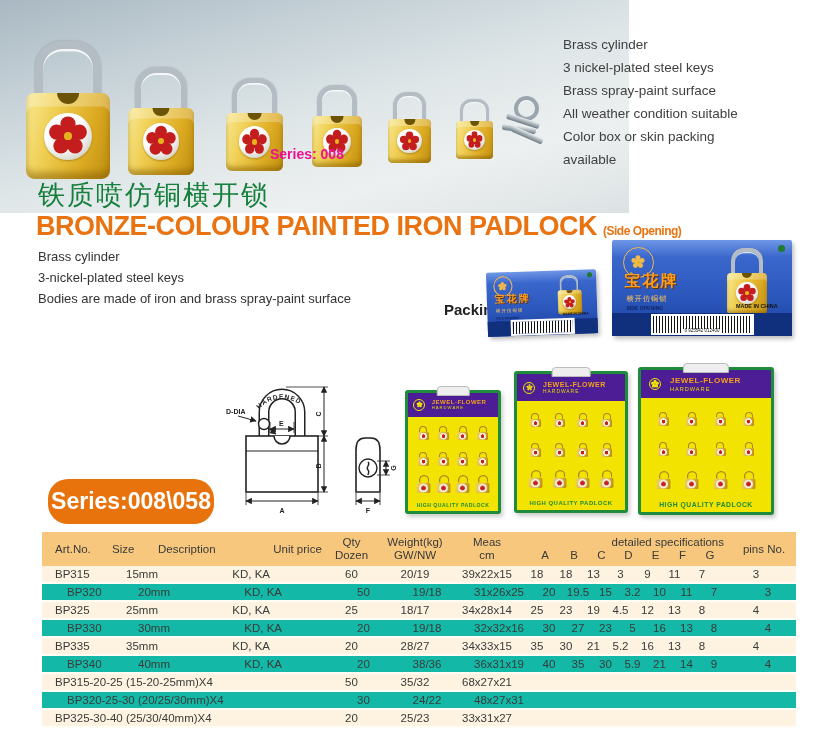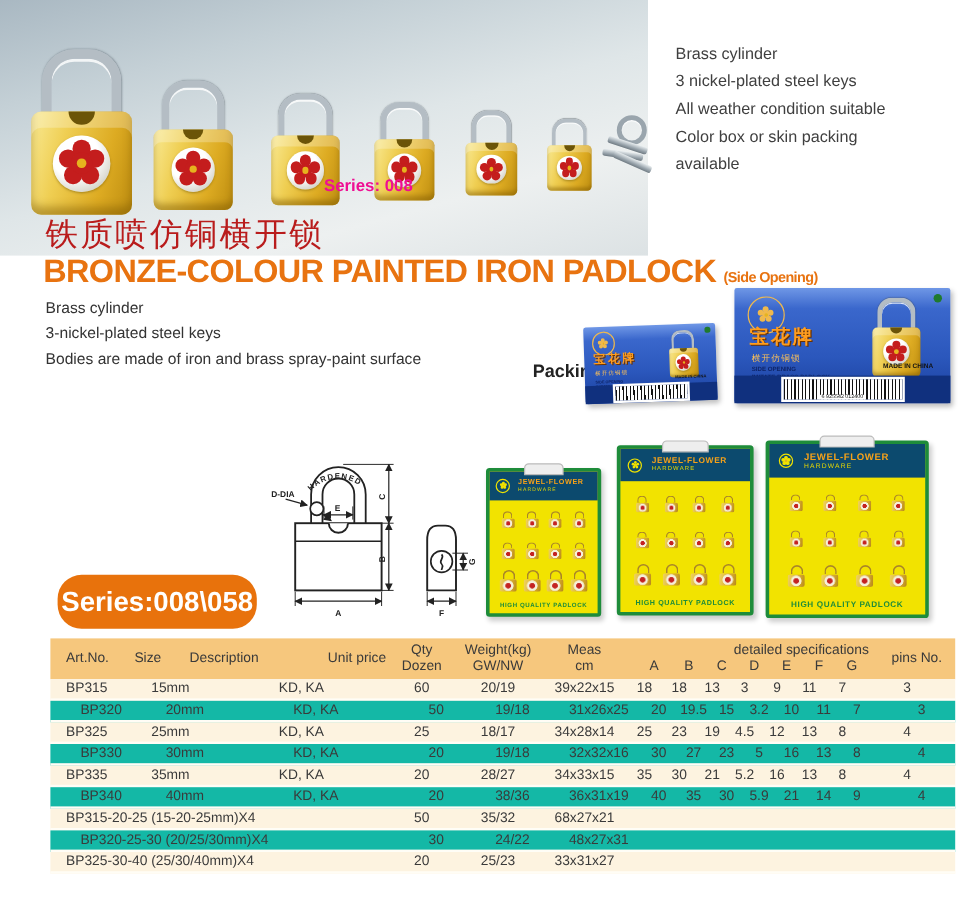--- a/index.html
+++ b/index.html
@@ -1,20 +1,20 @@
 <!DOCTYPE html>
 <html><head>
 <meta charset="utf-8">
 <style>
   html,body{margin:0;padding:0;background:#fff;}
   .page{position:relative;width:814px;height:755px;background:#fff;overflow:hidden;
         font-family:"Liberation Sans",sans-serif;color:#333;}
 
   
-  .photo{position:absolute;left:0;top:0;width:540px;height:213px;
+  .photo{position:absolute;left:0;top:0;width:629px;height:213px;
          background:linear-gradient(165deg,#a9b8c2 0%,#c4d0d6 25%,#dfe6e8 52%,#edf0f0 75%,#dce2e4 100%);}
   .plock{position:absolute;display:flex;flex-direction:column;align-items:center;width:var(--w);}
   .shackle{display:block;width:calc(var(--w)*0.60);height:calc(var(--w)*0.60);
            border:calc(var(--w)*0.105) solid #b4bdc4;border-bottom:none;
            border-radius:calc(var(--w)*0.32) calc(var(--w)*0.32) 0 0;
            box-shadow:inset 0 calc(var(--w)*0.03) 0 rgba(255,255,255,.8), 0 0 calc(var(--w)*0.02) rgba(60,70,80,.5);
            margin-bottom:calc(var(--w)*-0.07);}
   .lockbody{display:flex;align-items:center;justify-content:center;position:relative;
             width:var(--w);height:calc(var(--w)*1.02);
             background:linear-gradient(105deg,#f9ea94 0%,#efce52 32%,#ddab22 70%,#bd8d10 100%);
@@ -40,21 +40,21 @@
            background:linear-gradient(180deg,#e8edef,#9aa5ad 60%,#6f7a82);}
   .kb1{left:10px;top:22px;transform:rotate(18deg);}
   .kb2{left:6px;top:30px;transform:rotate(8deg);}
   .kb3{left:14px;top:36px;transform:rotate(24deg);}
   .photo-series{position:absolute;left:270px;top:146px;font-size:14px;font-weight:bold;color:#ef0f93;}
 
   
   .right-panel{position:absolute;left:563px;top:33px;width:245px;font-size:13.5px;line-height:23px;color:#3f3f3f;}
 
   
-  .cn-title{position:absolute;left:38px;top:177px;font-size:27px;color:#b91c1c;letter-spacing:2px;}
+  .cn-title{position:absolute;left:38px;top:177px;font-size:27px;color:#15803d;letter-spacing:2px;}
   .en-title{position:absolute;left:36px;top:211px;font-size:27px;font-weight:bold;color:#e87310;
             letter-spacing:-0.5px;white-space:nowrap;}
   .en-title .side-note{font-size:12px;margin-left:6px;}
   .features{position:absolute;left:38px;top:246px;font-size:13px;line-height:21px;color:#333;}
 
   
   .packing-label{position:absolute;left:444px;top:301px;font-size:15px;font-weight:bold;color:#222;}
   .pbox{position:absolute;border-radius:2px;
         background:linear-gradient(180deg,#6f97e6 0%,#3a67cc 18%,#2b57bc 60%,#1a3f9c 100%);
         box-shadow:2px 3px 4px rgba(0,0,0,.25);}
@@ -83,21 +83,21 @@
   .drawing text{font-family:"Liberation Sans",sans-serif;font-weight:bold;fill:#222;}
 
   
   .card{position:absolute;background:#f2e300;border:3px solid #1e8c3a;border-radius:3px;
         box-shadow:2px 3px 4px rgba(0,0,0,.2);display:flex;flex-direction:column;}
   .card::before{content:"";position:absolute;top:-7px;left:50%;transform:translateX(-50%);
         width:34%;height:8px;background:#eee;border-radius:4px 4px 0 0;border:1px solid #bbb;}
   .card1{left:405px;top:390px;width:90px;height:118px;font-size:6px;}
   .card2{left:514px;top:371px;width:108px;height:136px;font-size:7px;}
   .card3{left:638px;top:367px;width:130px;height:142px;font-size:8px;}
-  .card-head{height:20%;background:#0c4a6e;display:flex;align-items:center;gap:8%;padding:0 6%;}
+  .card-head{height:20%;background:#4c1d95;display:flex;align-items:center;gap:8%;padding:0 6%;}
   .card-logo{width:.9em;height:.9em;min-width:10px;min-height:10px;border:1px solid #f0e300;border-radius:50%;
         display:flex;align-items:center;justify-content:center;font-size:.9em;}
   .card-logo .flower{background:#f0e300;box-shadow:0 -.34em 0 -.06em #f0e300,.32em -.11em 0 -.06em #f0e300,
         .2em .28em 0 -.06em #f0e300,-.2em .28em 0 -.06em #f0e300,-.32em -.11em 0 -.06em #f0e300;}
   .card-brand{display:flex;flex-direction:column;line-height:1.15;}
   .card-brand b{color:#f4a11a;font-size:1em;letter-spacing:.5px;white-space:nowrap;}
   .card-brand i{color:#e8d900;font-style:normal;font-size:.7em;letter-spacing:1px;}
   .card-grid{flex:1;display:grid;grid-template-columns:repeat(4,1fr);align-items:center;justify-items:center;
         padding:4% 6% 1% 6%;}
   .mlock{position:relative;width:11px;height:14px;display:flex;flex-direction:column;align-items:center;}
@@ -191,20 +191,21 @@
       <i class="keyblade kb1"></i>
       <i class="keyblade kb2"></i>
       <i class="keyblade kb3"></i>
     </div>
     <div class="photo-series">Series: 008</div>
   </div>
 
   <div class="right-panel">
     <div>Brass cylinder</div>
     <div>3 nickel-plated steel keys</div>
+    <div>Brass spray-paint surface</div>
     <div>All weather condition suitable</div>
     <div>Color box or skin packing</div>
     <div>available</div>
   </div>
 
   <div class="cn-title">铁质喷仿铜横开锁</div>
   <div class="en-title"><span>BRONZE-COLOUR PAINTED IRON PADLOCK</span><span class="side-note">(Side Opening)</span></div>
 
   <div class="features">
     <div>Brass cylinder</div>

